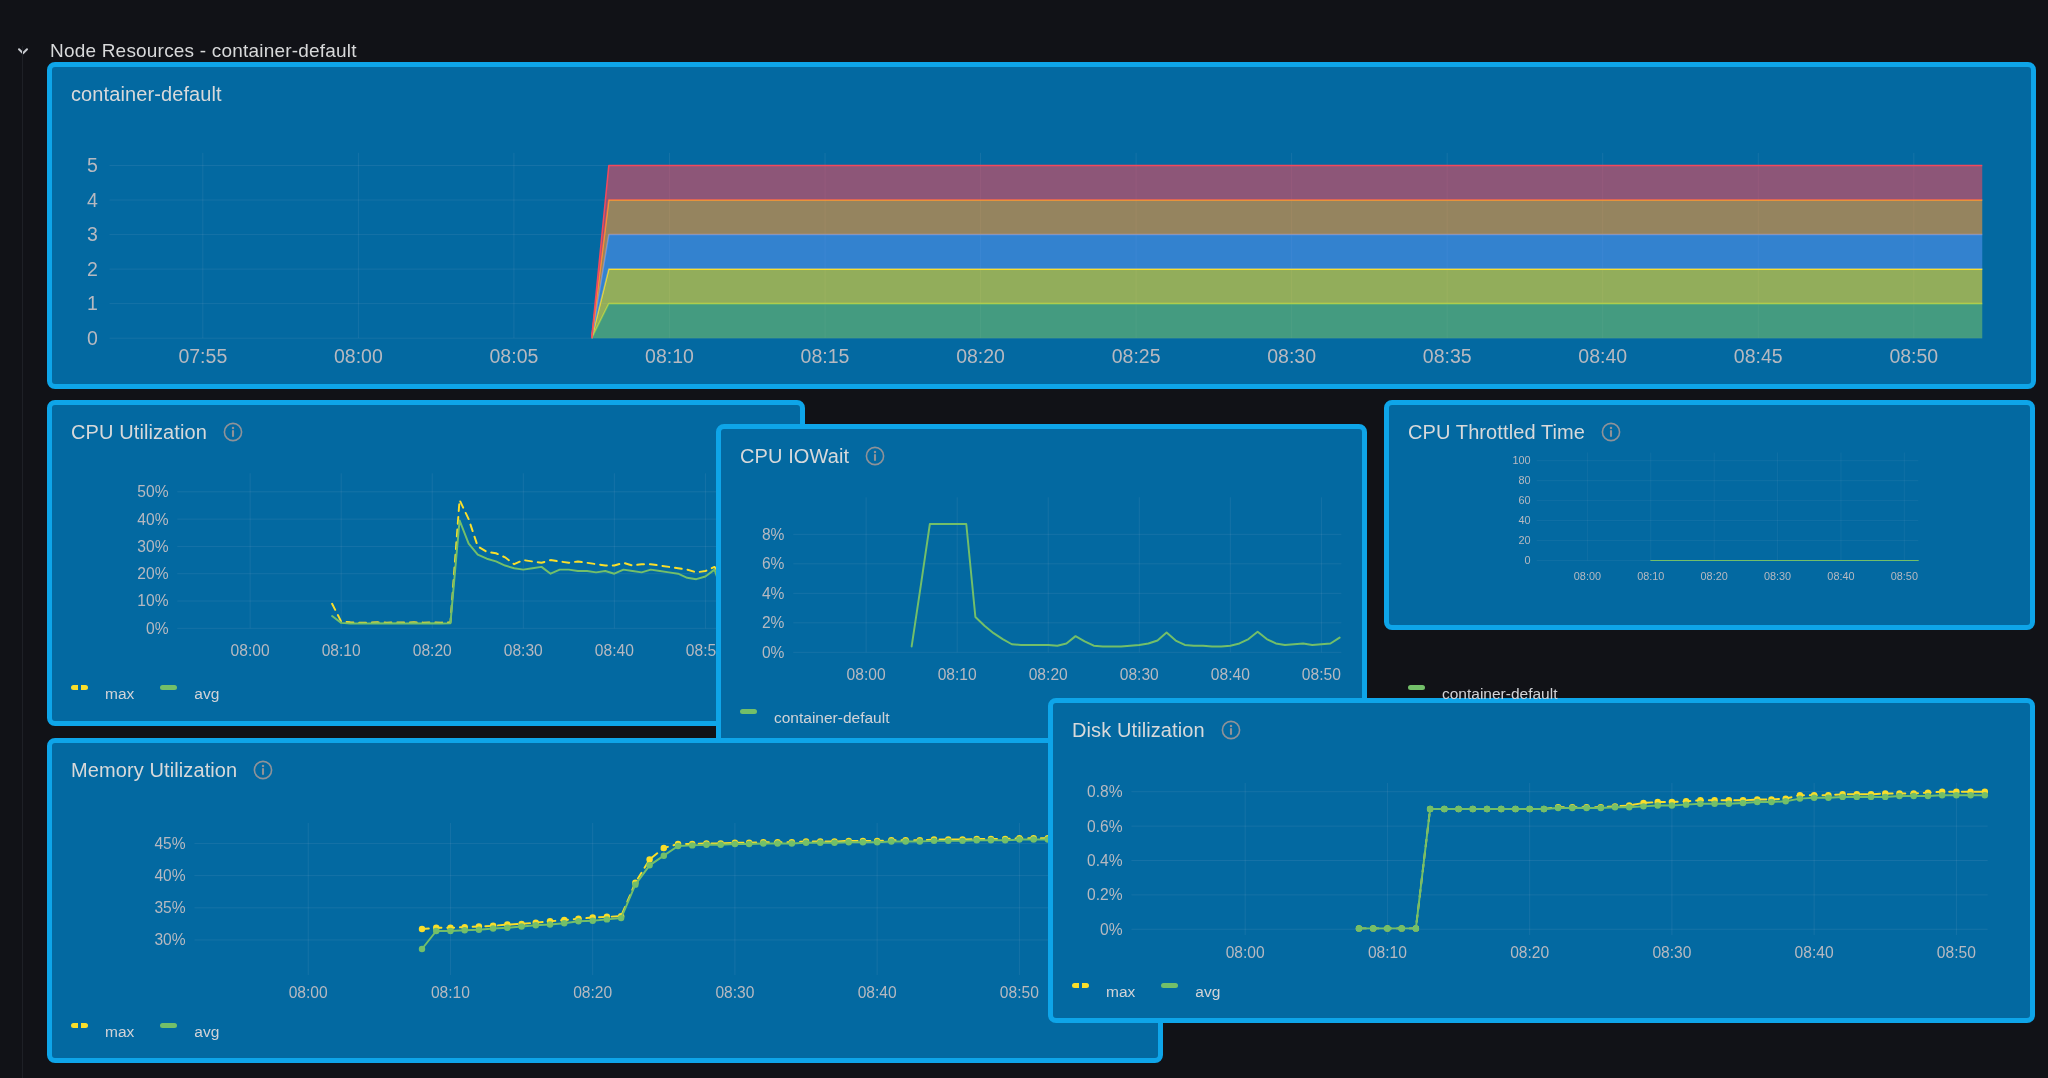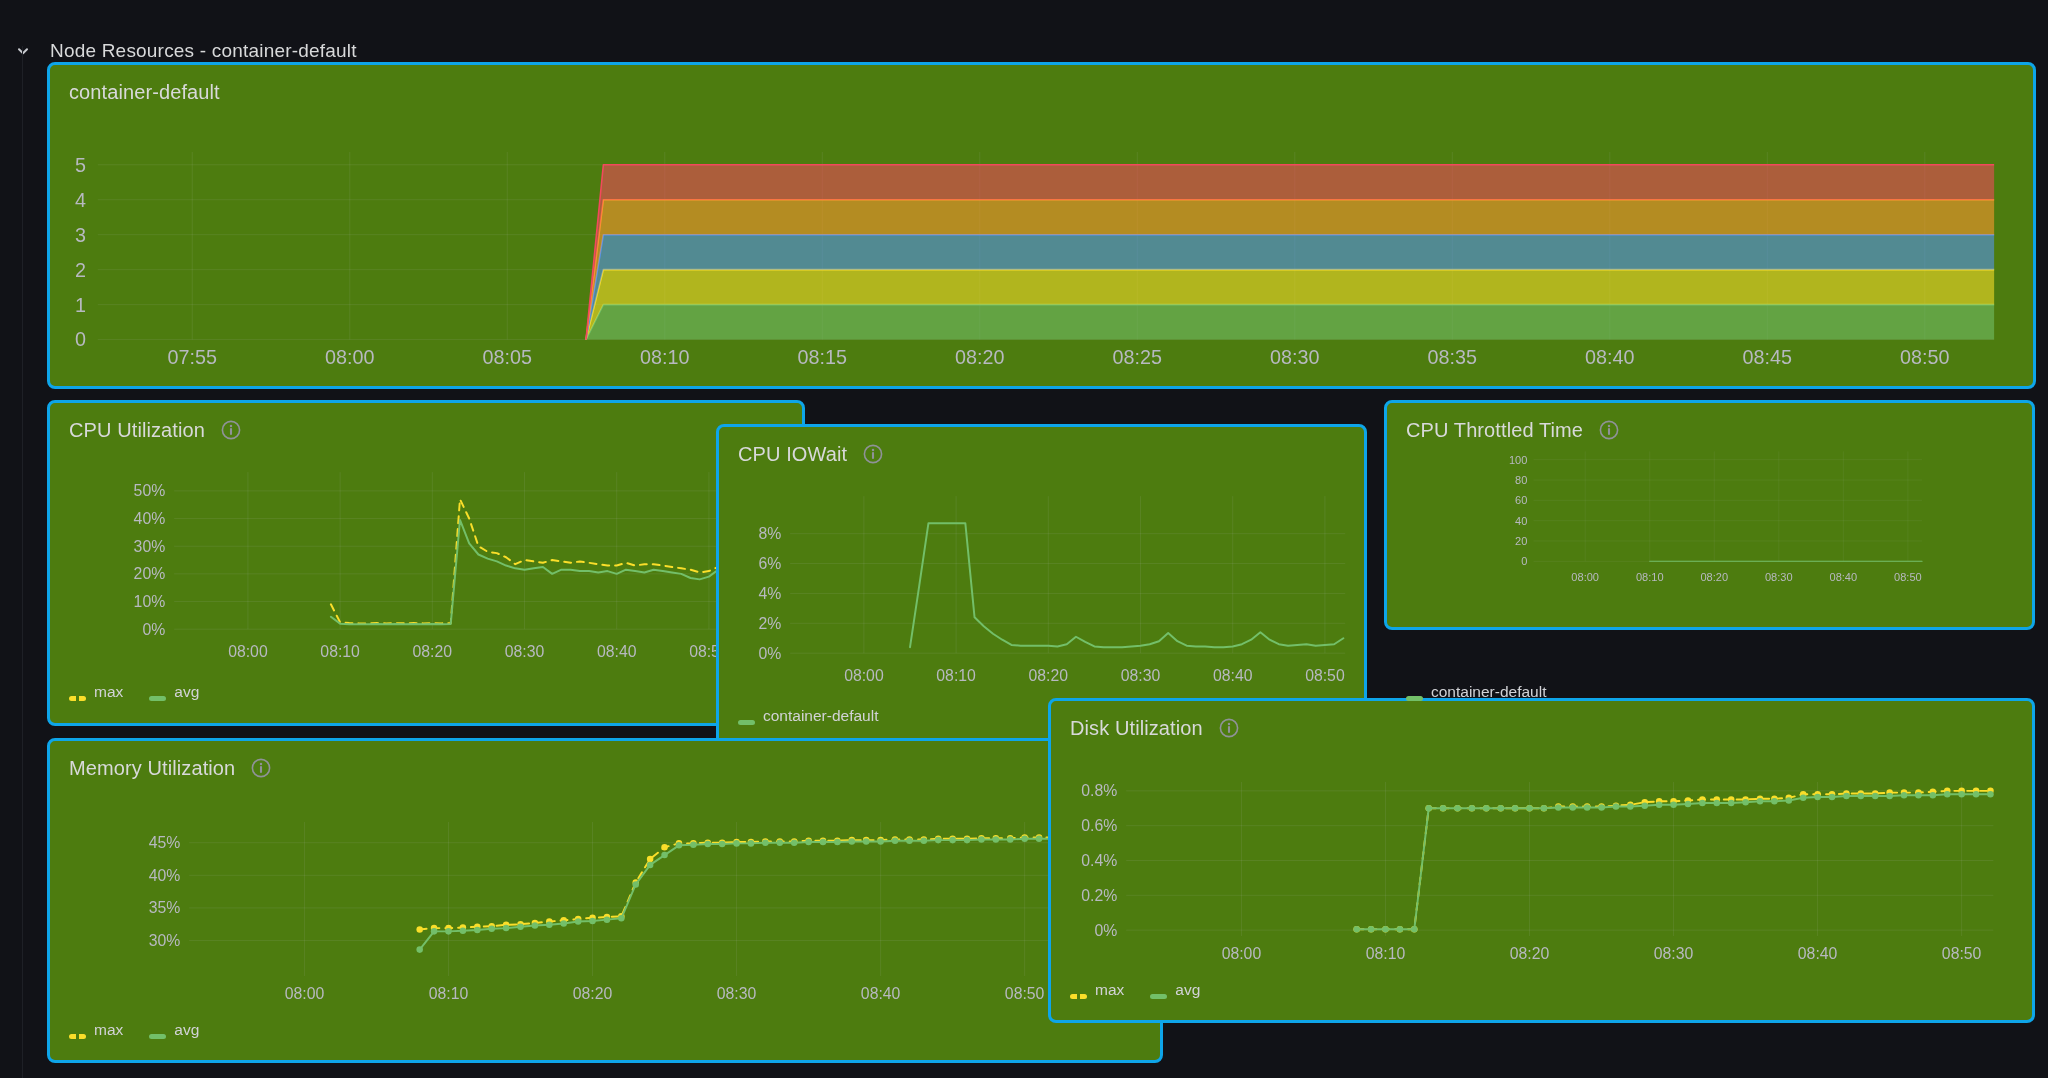--- a/index.html
+++ b/index.html
@@ -8,35 +8,35 @@
     background:#111217;
     font-family:"Liberation Sans", sans-serif;
   }
   .row-header{
     position:absolute;top:8px;left:14px;height:30px;
     display:flex;align-items:center;gap:18px;color:#c9cbd0;cursor:pointer;margin-top:28px;
   }
   .row-title{font-size:19px;font-weight:500;color:#d8d9da;letter-spacing:.2px;}
   .row-guide{position:absolute;left:22px;top:46px;width:1px;height:1032px;background:#1e2026;}
   .panel{
-    position:absolute;background:#4d7c0f;border:3px solid #0ea5e9;border-radius:8px;
+    position:absolute;background:#0369a1;border:5px solid #0ea5e9;border-radius:8px;
     box-sizing:border-box;
   }
   .panel-header{
     position:absolute;top:14px;left:19px;height:26px;
     display:flex;align-items:center;gap:15px;z-index:2;
   }
   .panel-title{font-size:20px;font-weight:500;color:#d8d9da;letter-spacing:.1px;cursor:pointer;white-space:nowrap;}
   .info-icon{color:#8f9298;display:block;}
   svg.chart{position:absolute;left:0;top:0;width:100%;height:100%;display:block;}
   svg.chart text{font-family:"Liberation Sans", sans-serif;}
   .legend{
     position:absolute;left:19px;top:280px;display:flex;align-items:center;gap:26px;z-index:2;
   }
-  .legend-item{display:flex;align-items:flex-end;gap:8px;cursor:pointer;}
+  .legend-item{display:flex;align-items:flex-start;gap:17px;cursor:pointer;}
   .legend-icon{width:17px;height:5px;border-radius:3px;flex:none;}
   .legend-label{font-size:15.5px;color:#d2d3d7;}
 </style>
 </head>
 <body>
 
 <div class="row-header">
   <svg width="18" height="18" viewBox="0 0 18 18">
     <path d="M5 7.2 L9 11.2 L13 7.2" fill="none" stroke="currentColor" stroke-width="2" stroke-linecap="round" stroke-linejoin="round"></path>
   </svg>

